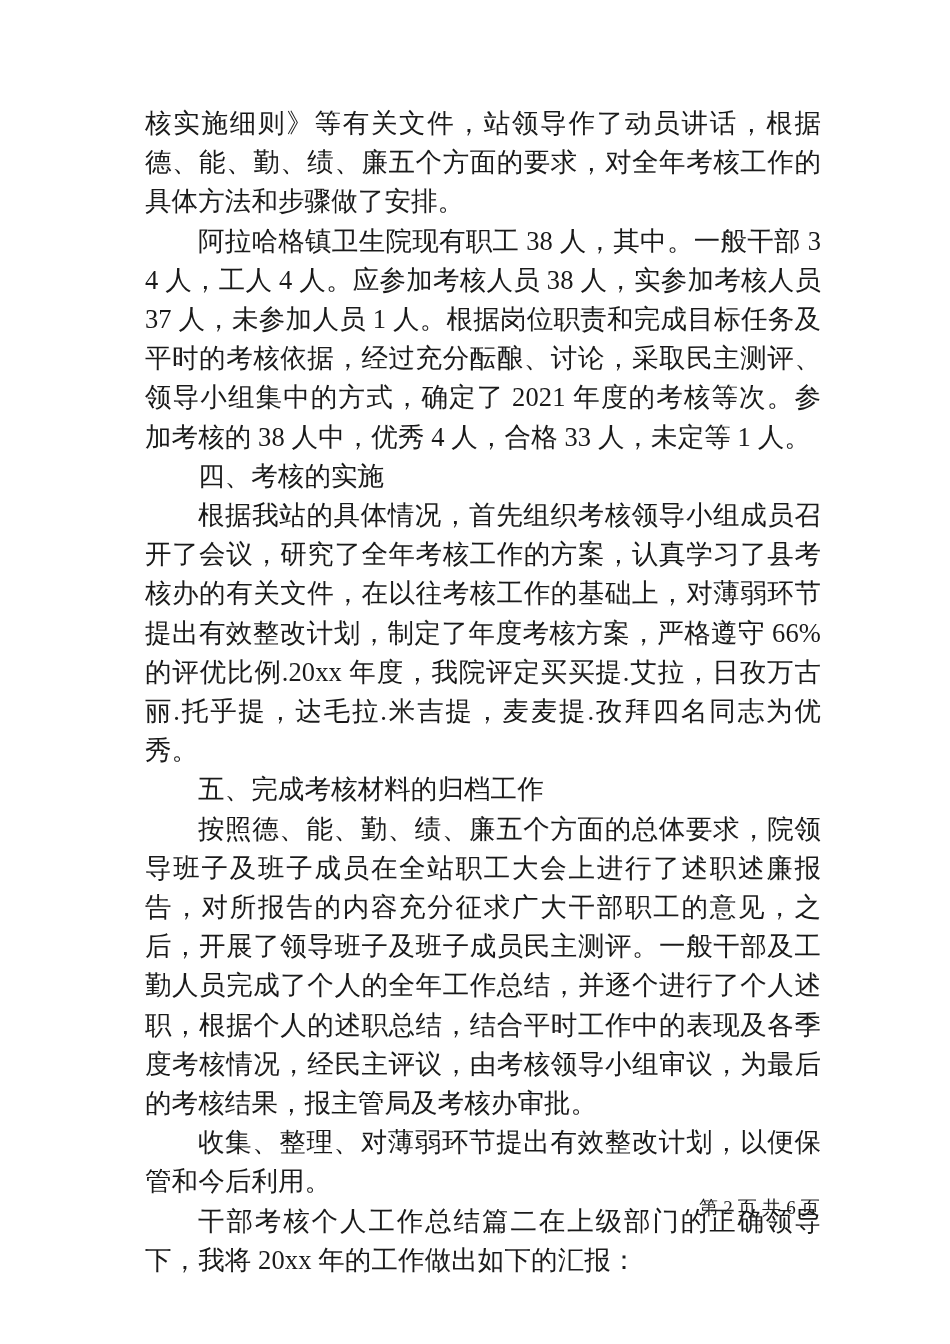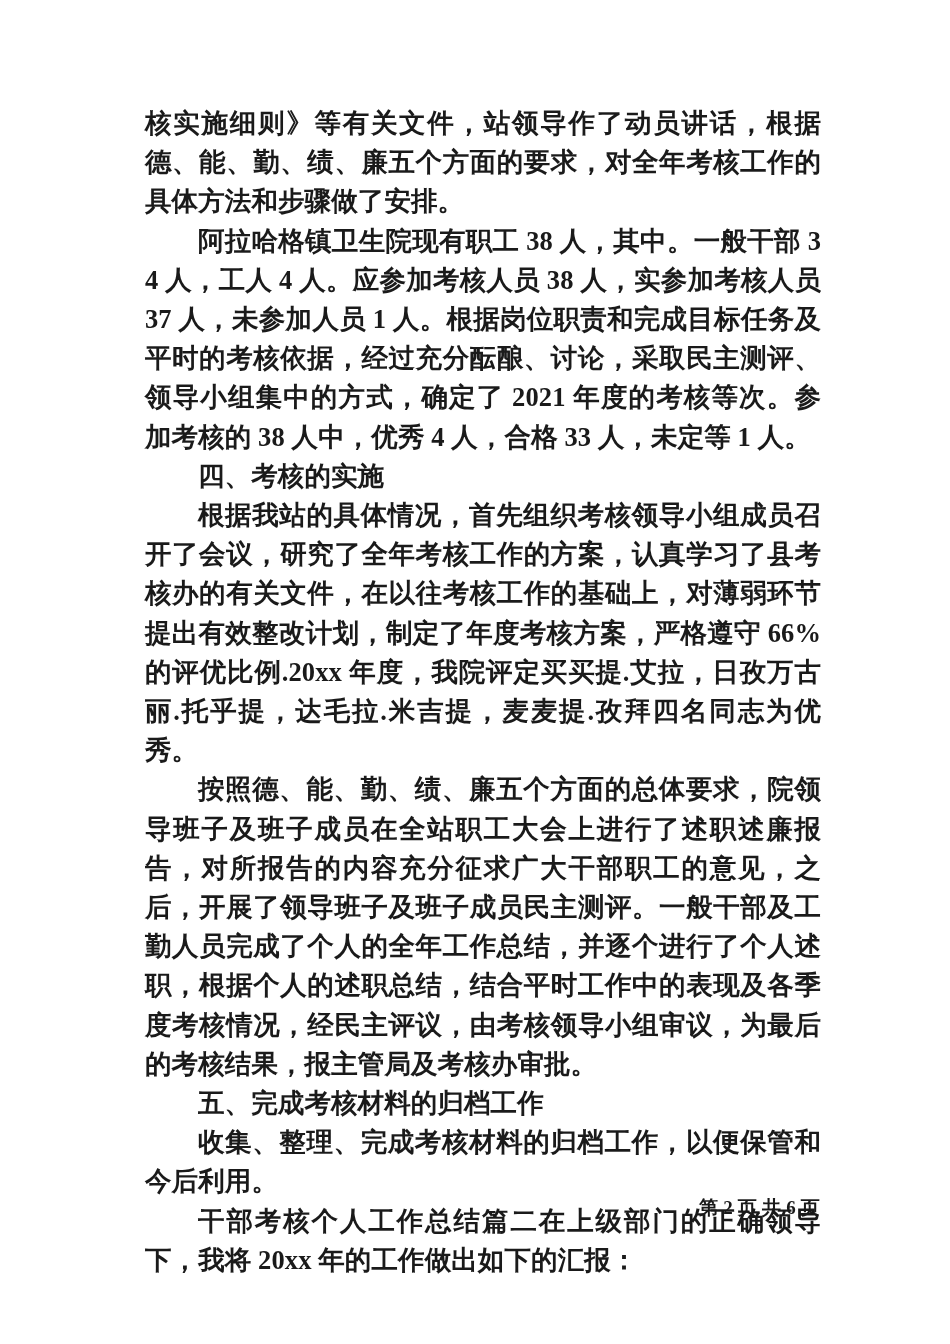--- a/index.html
+++ b/index.html
@@ -11,21 +11,20 @@
     font-family: "Liberation Serif", "DejaVu Serif", serif;
     color: #000000;
   }
   .page {
     position: relative;
     width: 950px;
     height: 1344px;
     background: #ffffff;
     overflow: hidden;
     box-sizing: border-box;
-    font-weight: bold;
   }
   .text-column {
     position: absolute;
     left: 145px;
     top: 104px;
     width: 676px;
   }
   .para {
     margin: 0;
     font-size: 26.5px;
@@ -64,25 +63,25 @@
 
     <p class="para">核实施细则》等有关文件，站领导作了动员讲话，根据德、能、勤、绩、廉五个方面的要求，对全年考核工作的具体方法和步骤做了安排。</p>
 
 
     <p class="para indent">阿拉哈格镇卫生院现有职工 38 人，其中。一般干部 34 人，工人 4 人。应参加考核人员 38 人，实参加考核人员 37 人，未参加人员 1 人。根据岗位职责和完成目标任务及平时的考核依据，经过充分酝酿、讨论，采取民主测评、领导小组集中的方式，确定了 2021 年度的考核等次。参加考核的 38 人中，优秀 4 人，合格 33 人，未定等 1 人。</p>
 
     <p class="para heading">四、考核的实施</p>
 
     <p class="para indent">根据我站的具体情况，首先组织考核领导小组成员召开了会议，研究了全年考核工作的方案，认真学习了县考核办的有关文件，在以往考核工作的基础上，对薄弱环节提出有效整改计划，制定了年度考核方案，严格遵守 66%的评优比例.20xx 年度，我院评定买买提.艾拉，日孜万古丽.托乎提，达毛拉.米吉提，麦麦提.孜拜四名同志为优秀。</p>
 
+    <p class="para heading">五、完成考核材料的归档工作</p>
+
     <p class="para indent">按照德、能、勤、绩、廉五个方面的总体要求，院领导班子及班子成员在全站职工大会上进行了述职述廉报告，对所报告的内容充分征求广大干部职工的意见，之后，开展了领导班子及班子成员民主测评。一般干部及工勤人员完成了个人的全年工作总结，并逐个进行了个人述职，根据个人的述职总结，结合平时工作中的表现及各季度考核情况，经民主评议，由考核领导小组审议，为最后的考核结果，报主管局及考核办审批。</p>
 
-    <p class="para heading">五、完成考核材料的归档工作</p>
-
-    <p class="para indent">收集、整理、完成考核材料的归档工作，以便保管和今后利用。</p>
+    <p class="para indent">收集、整理、对薄弱环节提出有效整改计划，以便保管和今后利用。</p>
 
     <p class="para indent">干部考核个人工作总结篇二在上级部门的正确领导下，我将 20xx 年的工作做出如下的汇报：</p>
 
   </div>
 
   <div class="footer">第 2 页 共 6 页</div>
 
 </div>
 
 </body></html>

